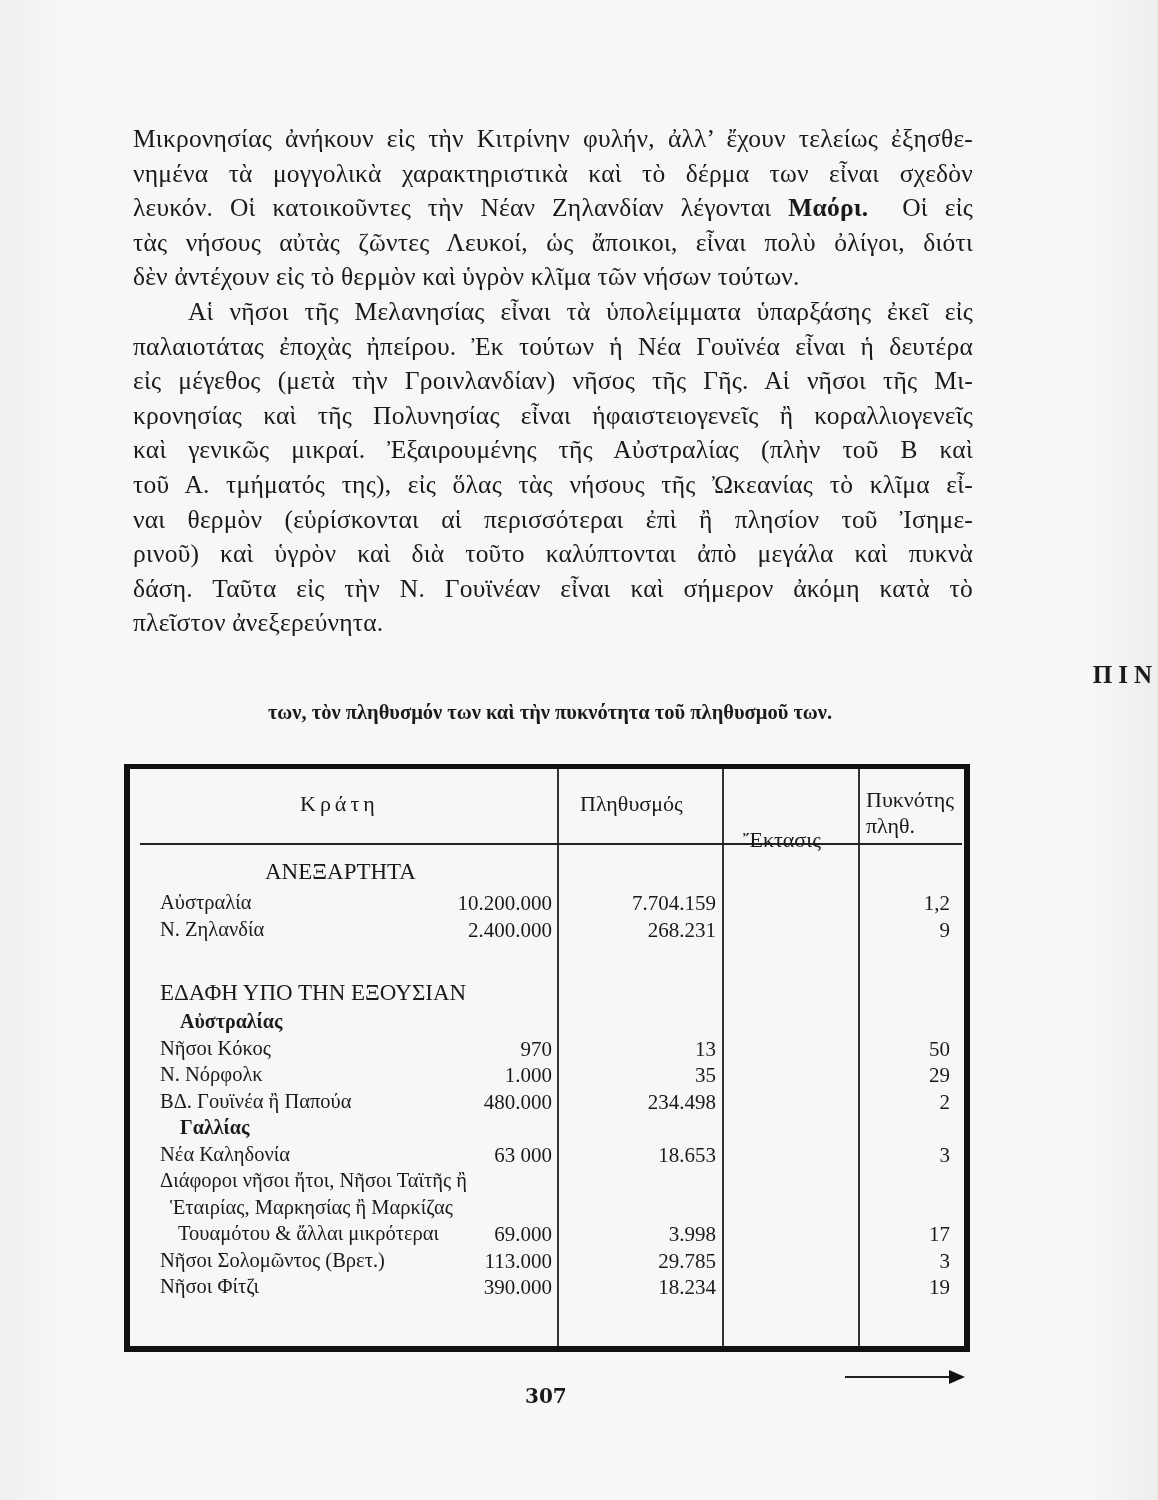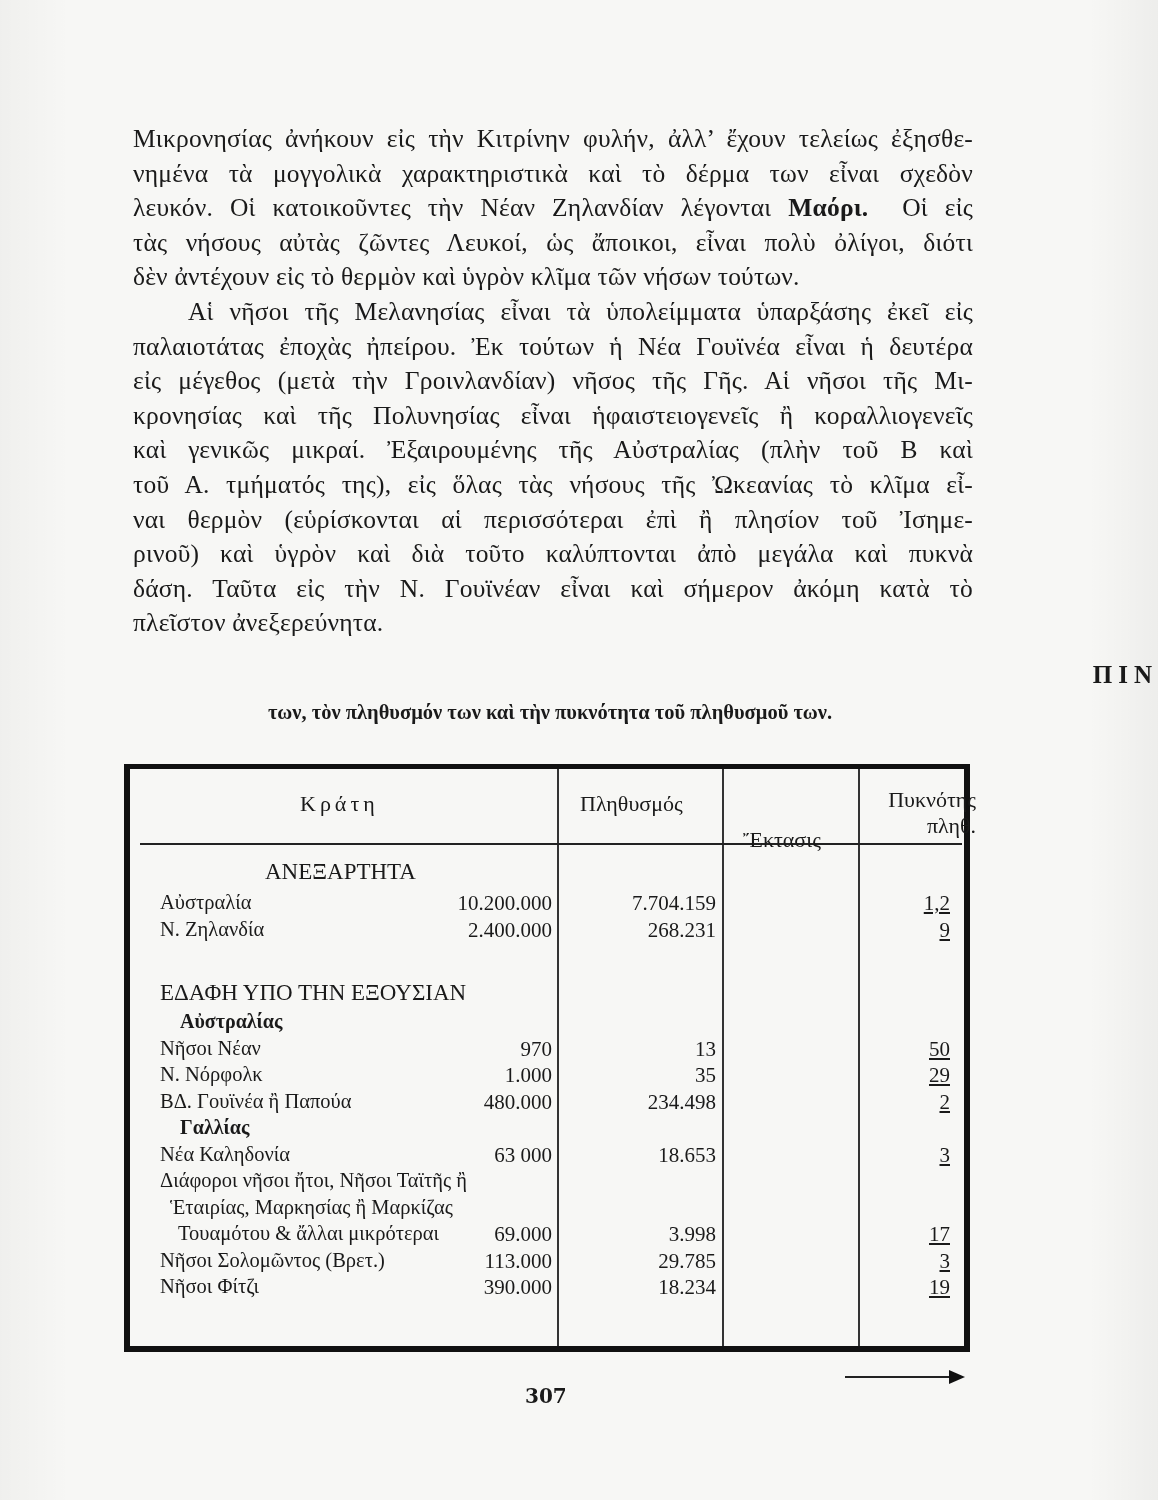--- a/index.html
+++ b/index.html
@@ -55,28 +55,28 @@
   .v3 { left: 728px; }
   .hline { position: absolute; left: 10px; right: 2px; top: 74px; height: 2px; background: #222; }
 
   .th {
     position: absolute; top: 22px;
     font-family: "Liberation Serif", serif; font-size: 22px;
   }
   .th-state { left: 170px; letter-spacing: 4px; }
   .th-pop { left: 450px; }
   .th-area { left: 613px; margin-top: 36px; }
-  .th-dens { left: 736px; text-align: right; width: 110px; line-height: 26px; top: 18px; }
+  .th-dens { left: 736px; text-align: left; width: 110px; line-height: 26px; top: 18px; }
 
   .rows { position: absolute; left: 0; top: 90px; width: 100%; }
   .row { position: relative; height: 26.5px; font-family: "Liberation Serif", serif; font-size: 20.5px; }
   .row .c-name { position: absolute; left: 30px; white-space: nowrap; }
   .row .c-pop { position: absolute; right: calc(100% - 422px); text-align: right; font-size: 21px; }
   .row .c-area { position: absolute; right: calc(100% - 586px); text-align: right; font-size: 21px; }
-  .row .c-dens { position: absolute; right: calc(100% - 820px); text-align: right; font-size: 21px; text-decoration: underline; }
+  .row .c-dens { position: absolute; right: calc(100% - 820px); text-align: right; font-size: 21px; }
   .row.section .c-name { left: 135px; font-size: 23px; }
   .row.sub .c-name { left: 30px; font-size: 23px; }
   .row.group .c-name { left: 50px; font-weight: bold; font-size: 20px; }
   .row.indent .c-name { left: 40px; }
   .row.indent2 .c-name { left: 48px; }
   .row.tall { height: 32px; }
   .row.tall2 { height: 30px; margin-top: 36px; }
 
   .arrow {
     position: absolute; left: 845px; top: 1370px; width: 120px; height: 14px;
@@ -164,21 +164,21 @@
         <span class="c-area"></span>
         <span class="c-dens"></span>
       </div>
       <div class="row group">
         <span class="c-name">Αὐστραλίας</span>
         <span class="c-pop"></span>
         <span class="c-area"></span>
         <span class="c-dens"></span>
       </div>
       <div class="row ">
-        <span class="c-name">Νῆσοι Νέαν</span>
+        <span class="c-name">Νῆσοι Κόκος</span>
         <span class="c-pop">970</span>
         <span class="c-area">13</span>
         <span class="c-dens">50</span>
       </div>
       <div class="row ">
         <span class="c-name">Ν. Νόρφολκ</span>
         <span class="c-pop">1.000</span>
         <span class="c-area">35</span>
         <span class="c-dens">29</span>
       </div>

